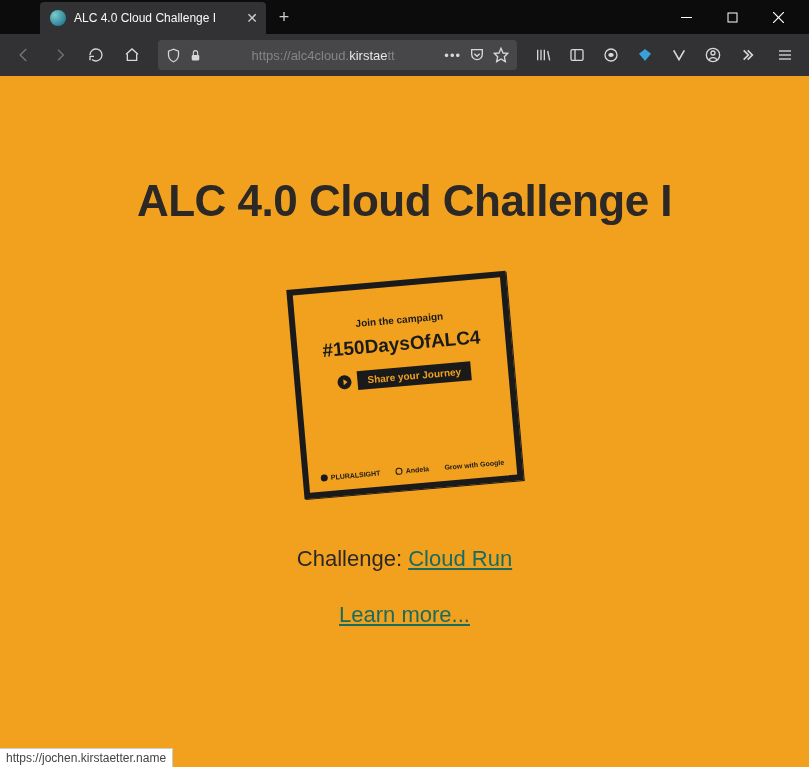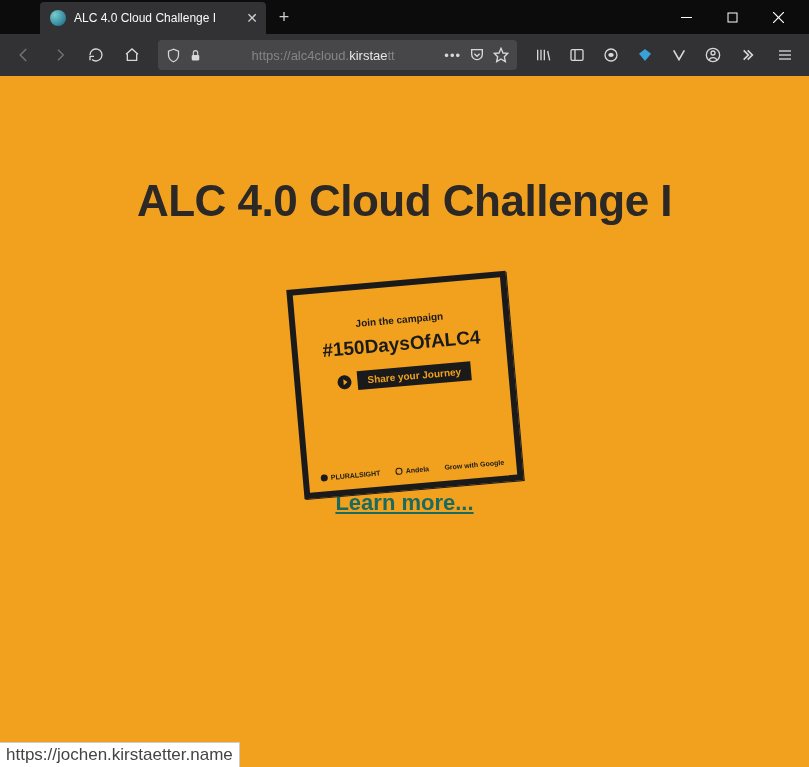--- a/index.html
+++ b/index.html
@@ -108,30 +108,29 @@
   }
   .poster .sponsors span { display: flex; align-items: center; gap: 3px; }
   .poster .sponsors .ring { width: 7px; height: 7px; border: 1.5px solid #1a1a1a; border-radius: 50%; }
   .poster .sponsors .sun { width: 7px; height: 7px; background: #1a1a1a; border-radius: 50%; }
 
   .challenge-line {
     margin-top: 56px; font-size: 22px; color: #2c2825;
   }
   .challenge-line a { color: #1a6b5e; text-decoration: underline; }
   .learn-more {
-    font-size: 22px;
+    margin-top: 30px; font-size: 22px;
     color: #1a6b5e; text-decoration: underline;
     cursor: pointer;
-    font-weight: bold;
   }
 
   .status-bar {
     position: absolute; left: 0; bottom: 0;
     background: #fff; color: #444;
-    font-size: 17px; padding: 2px 6px;
+    font-size: 12px; padding: 2px 6px;
     border-top: 1px solid #ccc; border-right: 1px solid #ccc;
   }
 </style>
 </head>
 <body>
 
 <div class="titlebar">
   <div class="tab-strip">
     <div class="tab">
       <span class="favicon"></span>
@@ -285,17 +284,20 @@
           </span>
         <span>
             <span class="ring"></span>
             <span>Andela</span>
           </span>
         <span>Grow with Google</span>
       </div>
     </div>
   </div>
 
+  <div class="challenge-line">
+    <span>Challenge: </span><a href="#">Cloud Run</a>
+  </div>
 
   <a class="learn-more" href="#">Learn more...</a>
 </div>
 
 <div class="status-bar">https://jochen.kirstaetter.name</div>
 
 </body></html>

